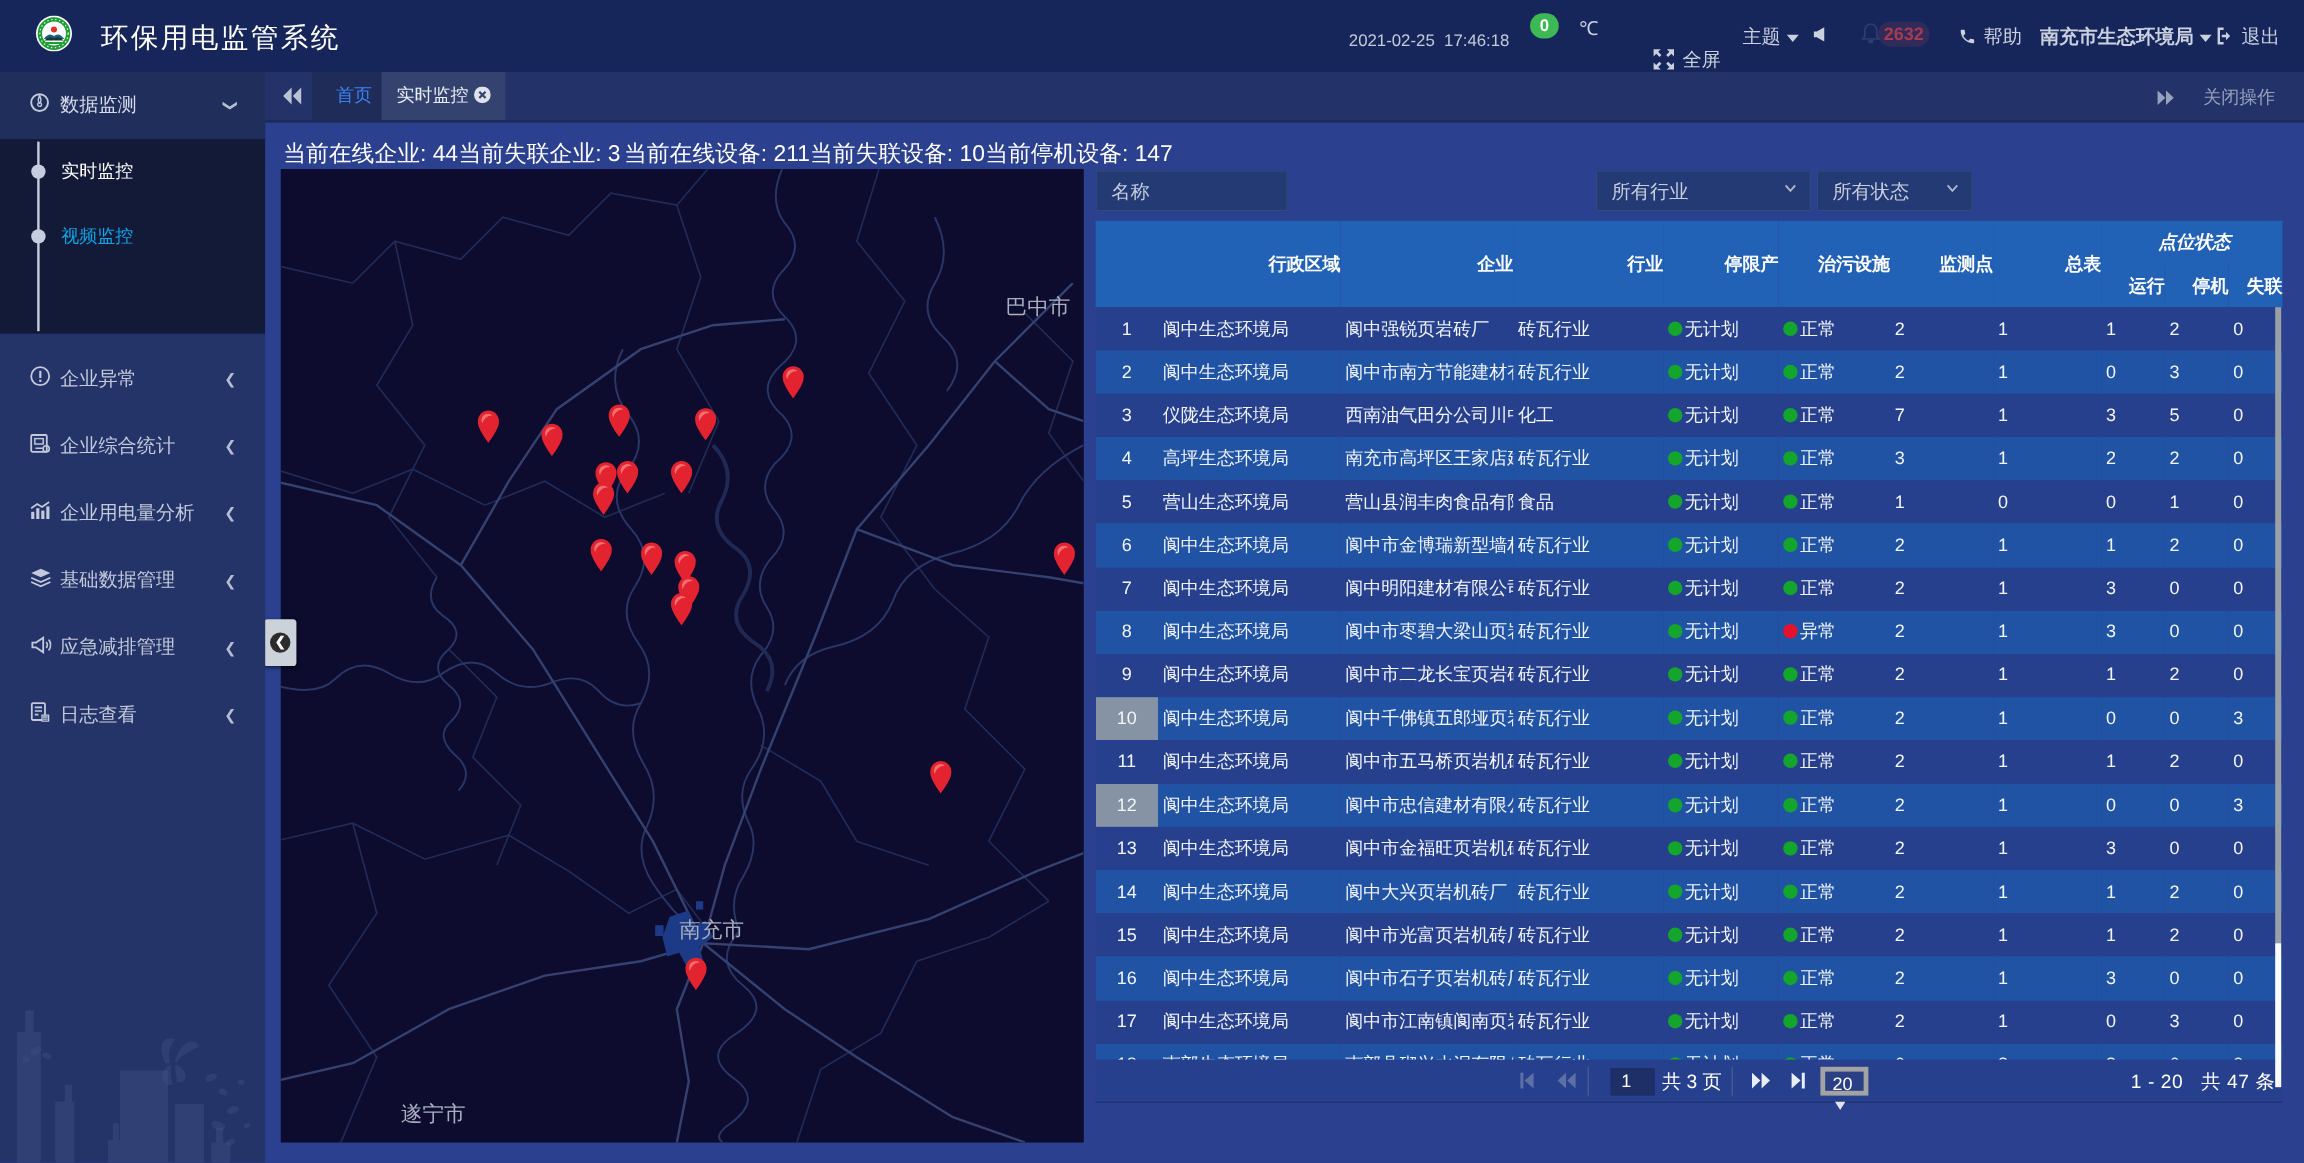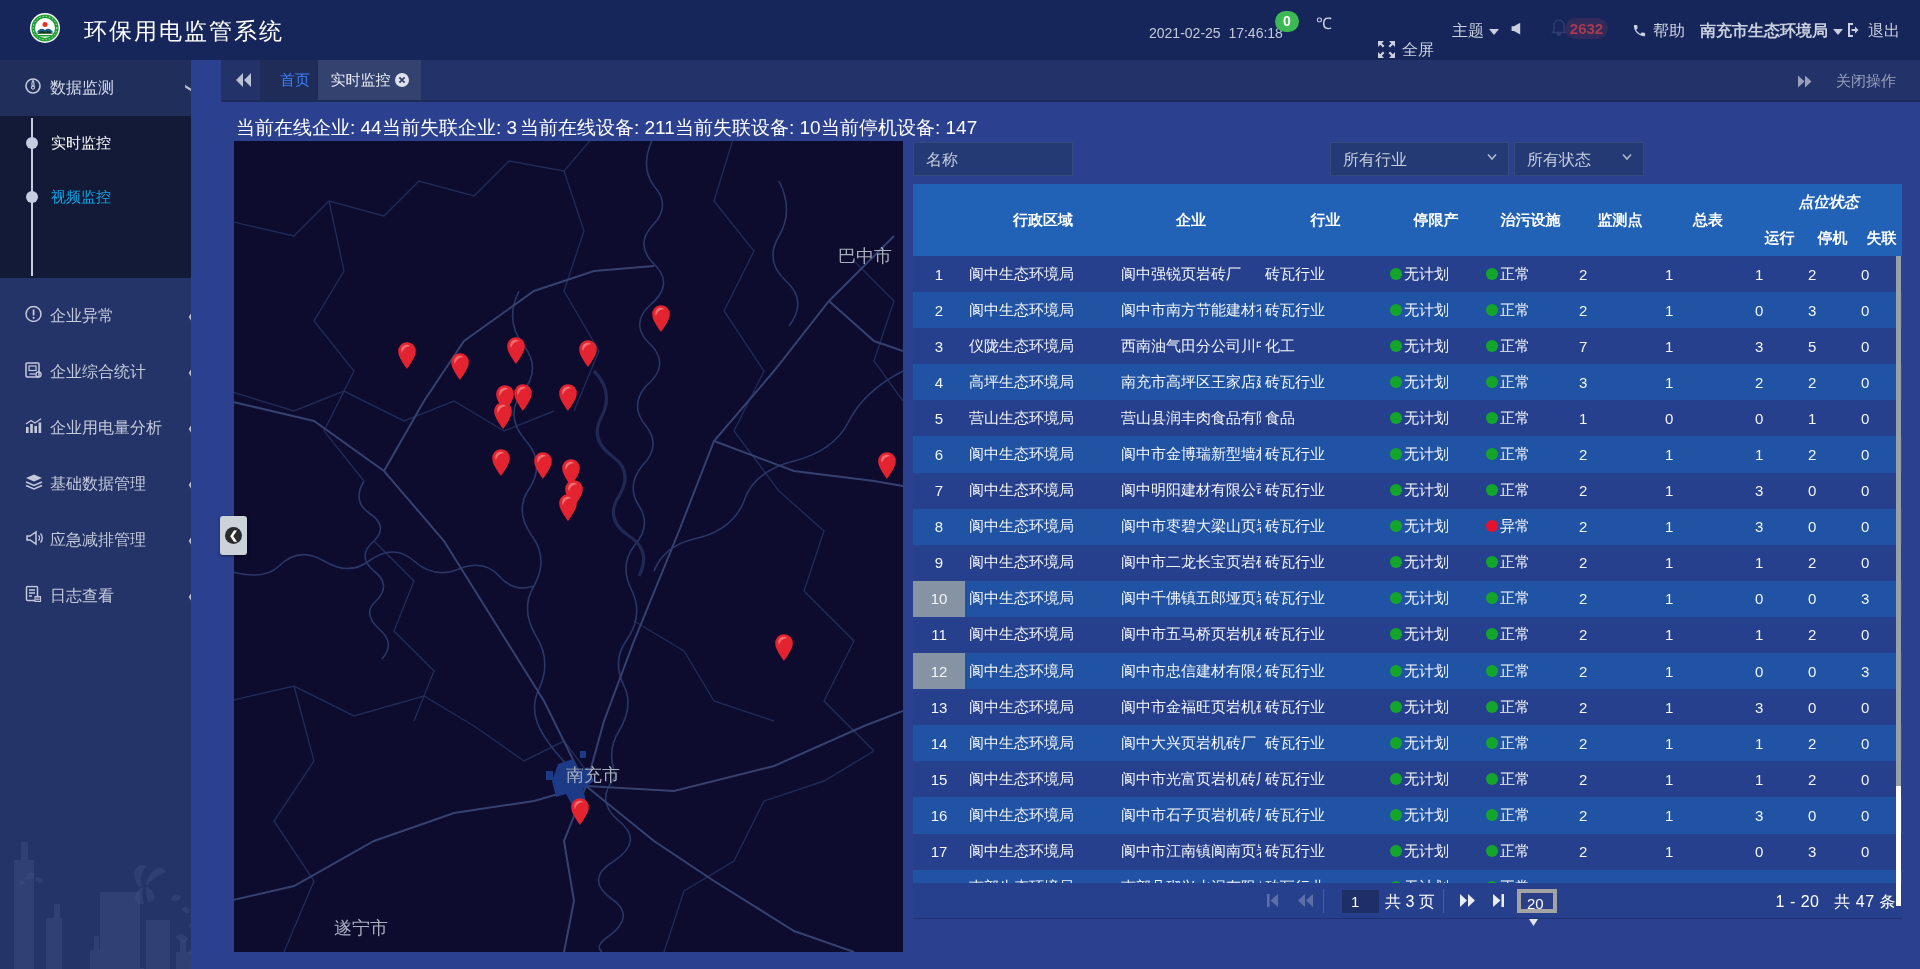--- a/index.html
+++ b/index.html
@@ -5,35 +5,35 @@
   * { margin:0; padding:0; box-sizing:border-box; }
   html,body { width:1920px; height:969px; overflow:hidden; font-family:"Liberation Sans",sans-serif; }
   body { position:relative; background:#2b4190; }
   .abs { position:absolute; }
 
   
   #header { left:0; top:0; width:1920px; height:60px; background:#16265a; z-index:30; }
   #logo { left:30px; top:13px; width:30px; height:30px; }
   #title { left:84px; top:16px; color:#fff; font-size:23px; font-weight:normal; letter-spacing:2px; }
   .htxt { color:#c9d0de; font-size:16px; }
-  #hdate { left:1124px; top:25px; color:#c3cbd9; font-size:14px;margin-left:25px; }
+  #hdate { left:1124px; top:25px; color:#c3cbd9; font-size:14px; }
   #tempbadge { left:1275px; top:11px; width:24px; height:21px; background:#3cb954; border-radius:11px; color:#fff; font-size:14px; font-weight:bold; text-align:center; line-height:21px; }
   #tempc { left:1316px; top:12px; color:#c9d0de; font-size:16px; }
   #fullscr { left:1377px; top:20px;margin-top:20px; }
   #theme { left:1452px; top:21px; }
   #speaker { left:1510px; top:22px; }
   #bell { left:1551px; top:19px; }
   #msgbadge { left:1565px; top:18px; width:43px; height:21px; background:rgba(140,62,95,0.22); border-radius:11px; color:#a83a50; font-size:15px; font-weight:bold; text-align:center; line-height:21px; }
   #help { left:1632px; top:21px; }
   #org { left:1700px; top:21px; }
   #logout { left:1846px; top:21px; }
   .caret { display:inline-block; width:0; height:0; border-left:5px solid transparent; border-right:5px solid transparent; border-top:6px solid #c9d0de; vertical-align:middle; margin-left:5px; }
 
   
-  #sidebar { left:0; top:60px; width:191px; height:909px; background:#243368; z-index:20; overflow:hidden; }
+  #sidebar { left:0; top:60px; width:221px; height:909px; background:#243368; z-index:20; overflow:hidden; }
   .mrow { position:absolute; left:0; width:221px; height:56px; }
   .mrow .mtext { position:absolute; left:50px; top:50%; transform:translateY(-50%); font-size:16px; color:#c3cadb; }
   .mrow .micon { position:absolute; left:25px; top:50%; transform:translateY(-50%); }
   .mrow .mchev { position:absolute; right:24px; top:50%; transform:translateY(-50%); color:#b6bdd0; font-size:12px; }
   #submenu { position:absolute; left:0; top:56px; width:221px; height:162px; background:#121a38; }
   #submenu .vline { position:absolute; left:31px; top:2px; width:2px; height:158px; background:#c7cde0; }
   .subitem { position:absolute; left:0; width:221px; height:54px; }
   .subitem .dot { position:absolute; left:26px; top:50%; margin-top:-6px; width:12px; height:12px; border-radius:50%; background:#c7cde0; }
   .subitem .stext { position:absolute; left:51px; top:50%; transform:translateY(-50%); font-size:15px; color:#0ea5e9; }
   .subitem.active .stext { color:#fff; }
@@ -57,21 +57,21 @@
 
   
   #rpanel { left:913px; top:141px; width:989px; height:828px; z-index:5; }
   .fctl { position:absolute; top:1px; height:34px; background:#243a75; border:1px solid #34497e; color:#c6cede; font-size:16px; }
   .fctl .flabel { position:absolute; left:12px; top:7px; }
   .fctl .fchev { position:absolute; right:11px; top:9px; width:10px; height:10px; }
 
   
   #tbl { position:absolute; left:0; top:43px; width:989px; }
   table { border-collapse:collapse; table-layout:fixed; width:985px; }
-  thead th { background:#2161b6; color:#fff; font-weight:bold; font-size:15px; text-align:center; padding:0 0 0 4px; }
+  thead th { background:#2161b6; color:#fff; font-weight:bold; font-size:15px; text-align:right; padding:0 0 0 4px; }
   tbody td { color:#f2f5fa; font-size:15px; padding:0 0 0 4px; white-space:nowrap; overflow:hidden; }
   tbody tr { height:36.1px; }
   tbody tr.odd { background:#27408d; }
   tbody tr.even { background:#2153a5; }
   td.num { text-align:center; padding:0; }
   td.num.sel { background:#8593a4; }
   .dotc { display:inline-block; width:12px; height:12px; border-radius:50%; vertical-align:-1px; margin-right:2px; }
   .gdot { background:#13a52c; }
   .rdot { background:#e8112d; }
 

